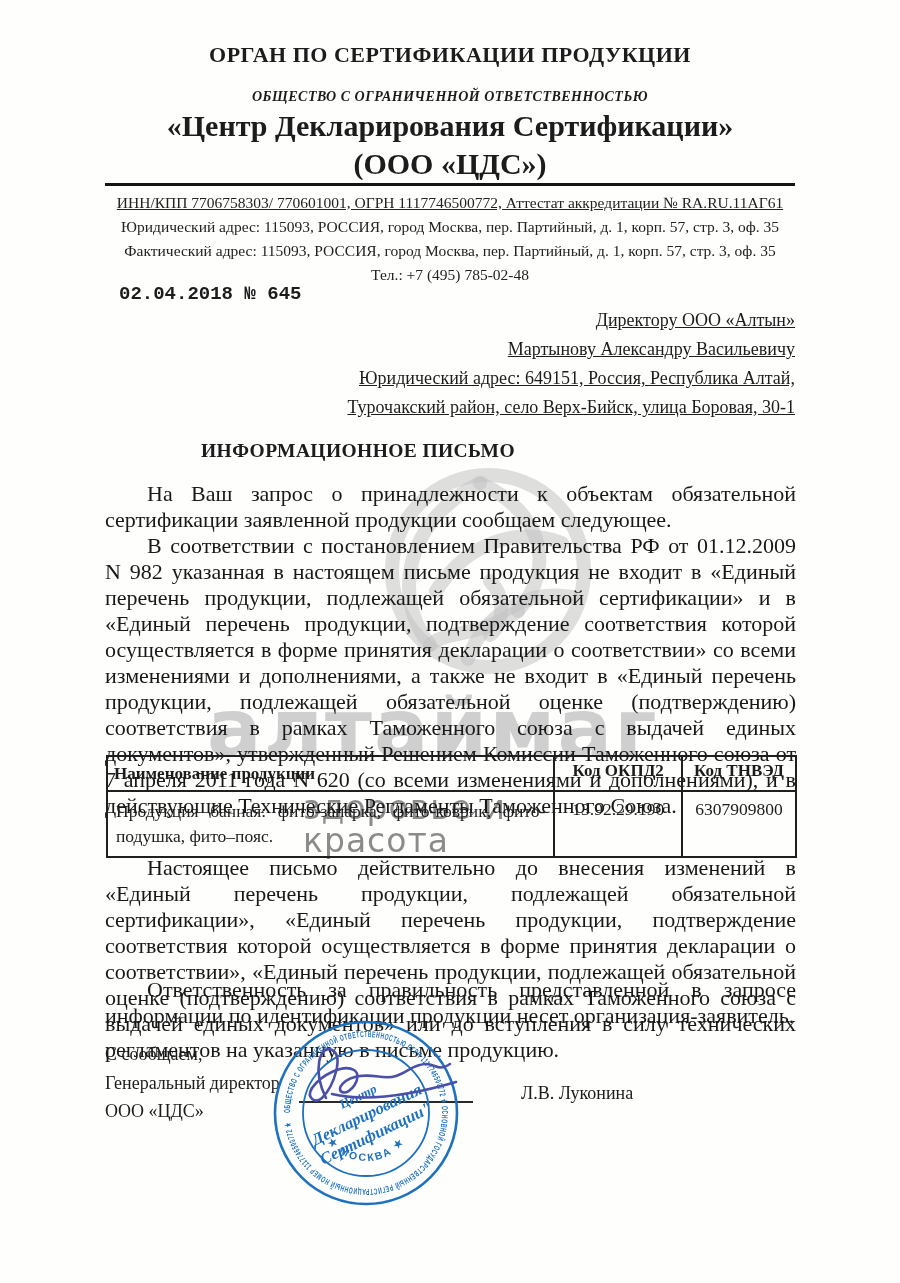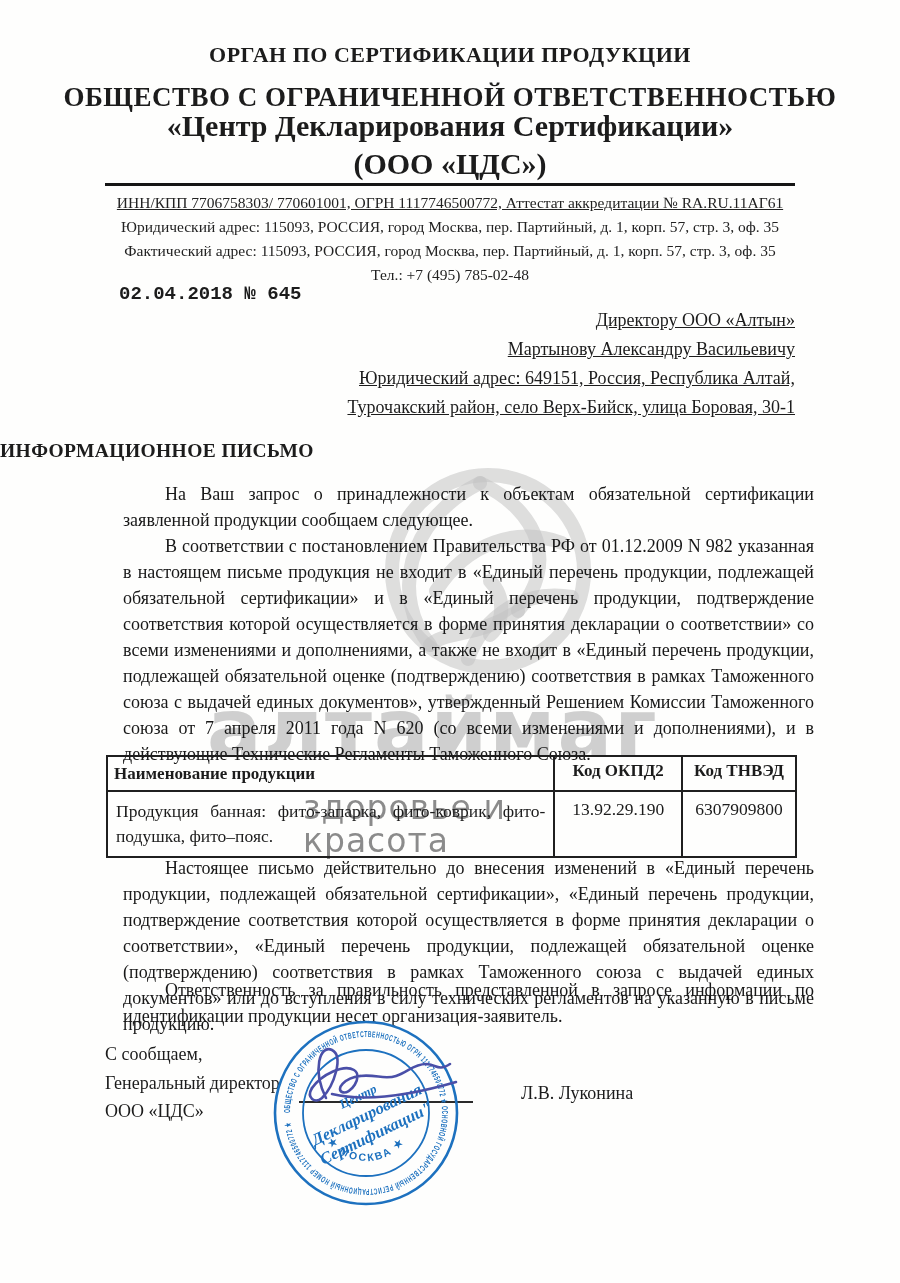--- a/index.html
+++ b/index.html
@@ -18,38 +18,38 @@
   }
   .wm-tagline{
     position:absolute;left:303px;top:791px;width:320px;
     font-family:"DejaVu Sans", sans-serif;font-size:33px;letter-spacing:1px;
     color:#404040;opacity:.6;line-height:1;
   }
   
   .content{position:absolute;inset:0;z-index:2;}
   .lh-line{position:absolute;left:0;width:900px;text-align:center;font-weight:bold;}
   .lh1{top:42px;font-size:22px;letter-spacing:.5px;}
-  .lh2{top:82px;font-size:27px;letter-spacing:.5px;}
+  .lh2{top:89px;font-size:14px;letter-spacing:.5px;font-style:italic;}
   .lh3{top:109px;font-size:30px;}
   .lh4{top:147px;font-size:30px;}
   .rule{position:absolute;left:105px;top:183px;width:690px;height:3px;background:#151515;}
   .req{position:absolute;left:0;width:900px;text-align:center;font-size:15.5px;color:#222;}
   .req1{top:194px;text-decoration:underline;} .req2{top:218px;} .req3{top:242px;} .req4{top:266px;}
   .refline{position:absolute;left:119px;top:283px;font-size:19px;font-weight:bold;font-family:Liberation Mono, monospace;}
   .addressee{
     position:absolute;right:105px;top:306px;width:560px;
     text-align:right;font-size:18px;line-height:29px;text-decoration:underline;
   }
   .doc-title{
-    position:absolute;left:0;top:440px;width:716px;text-align:left;
+    position:absolute;left:0;top:440px;width:716px;text-align:center;
     font-weight:bold;font-size:19.5px;letter-spacing:.4px;
   }
   .para{
-    position:absolute;left:105px;width:691px;font-size:18px;line-height:26px;
-    text-align:justify;text-indent:42px;color:#181818;margin-left:18px;
+    position:absolute;left:105px;width:691px;font-size:22px;line-height:26px;
+    text-align:justify;text-indent:42px;color:#181818;
   }
   .p1{top:481px;} .p2{top:533px;} .p3{top:855px;} .p4{top:977px;}
   
   .ptable{
     position:absolute;left:106px;top:755px;width:691px;border-collapse:collapse;
     font-size:17.5px;background:transparent;
   }
   .ptable td,.ptable th{border:2px solid #1f1f1f;padding:7px 8px;vertical-align:top;background:transparent;}
   .ptable th{font-weight:bold;text-align:center;font-size:17px;padding:4px 6px;}
   .ptable .c-name{width:470px;text-align:justify;line-height:25px;}

